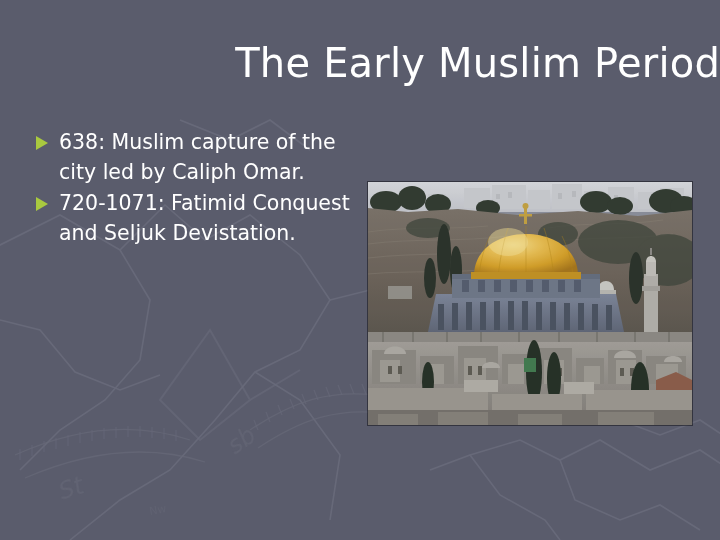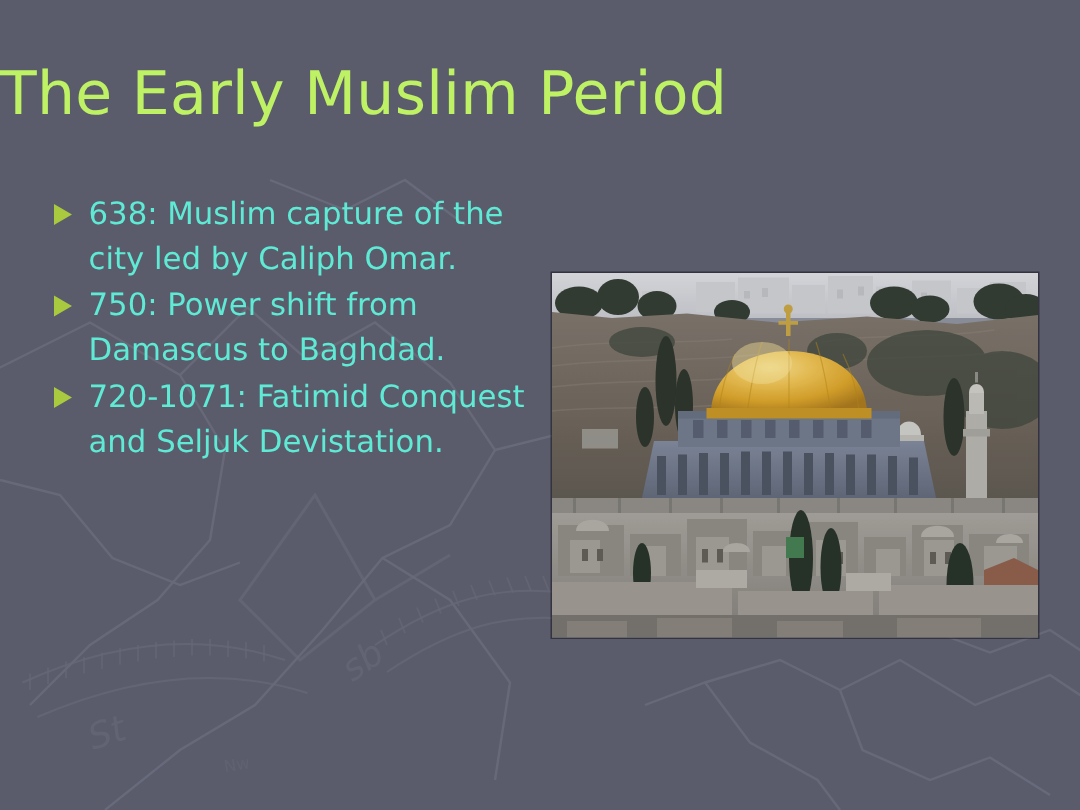--- a/index.html
+++ b/index.html
@@ -27,46 +27,46 @@
     pointer-events: none;
   }
   .bg-watermark svg { display: block; width: 720px; height: 540px; }
 
   
   .title {
     position: absolute;
     left: 0;
     right: 0;
     top: 38px;
-    text-align: left;
+    text-align: right;
     font-size: 40px;
     line-height: 50px;
     letter-spacing: 0.2px;
-    color: #bef264;
+    color: #ffffff;
     z-index: 5;
     font-weight: normal;
     margin: 0;
   }
 
   
   .body-list {
     position: absolute;
     left: 33px;
     top: 128px;
     width: 330px;
     z-index: 5;
     margin: 0;
     padding: 0;
     list-style: none;
   }
   .bullet-row {
     position: relative;
     padding-left: 26px;
     margin: 0 0 2px 0;
-    color: #5eead4;
+    color: #ffffff;
     font-size: 20.5px;
     line-height: 29.5px;
   }
   .bullet-marker {
     position: absolute;
     left: 3px;
     top: 8px;
     width: 0;
     height: 0;
     border-top: 7px solid transparent;
@@ -132,24 +132,20 @@
       </g>
     </svg>
   </div>
 
   <h1 class="title">The Early Muslim Period</h1>
 
   <ul class="body-list">
     <li class="bullet-row">
       <span class="bullet-marker"></span>
       <span class="bullet-text">638: Muslim capture of the city led by Caliph Omar.</span>
-    </li>
-    <li class="bullet-row">
-      <span class="bullet-marker"></span>
-      <span class="bullet-text">750: Power shift from Damascus to Baghdad.</span>
     </li>
     <li class="bullet-row">
       <span class="bullet-marker"></span>
       <span class="bullet-text">720-1071: Fatimid Conquest and Seljuk Devistation.</span>
     </li>
   </ul>
 
   <div class="photo-frame">
     <svg viewBox="0 0 324 243" xmlns="http://www.w3.org/2000/svg" aria-hidden="true">
       <defs>

